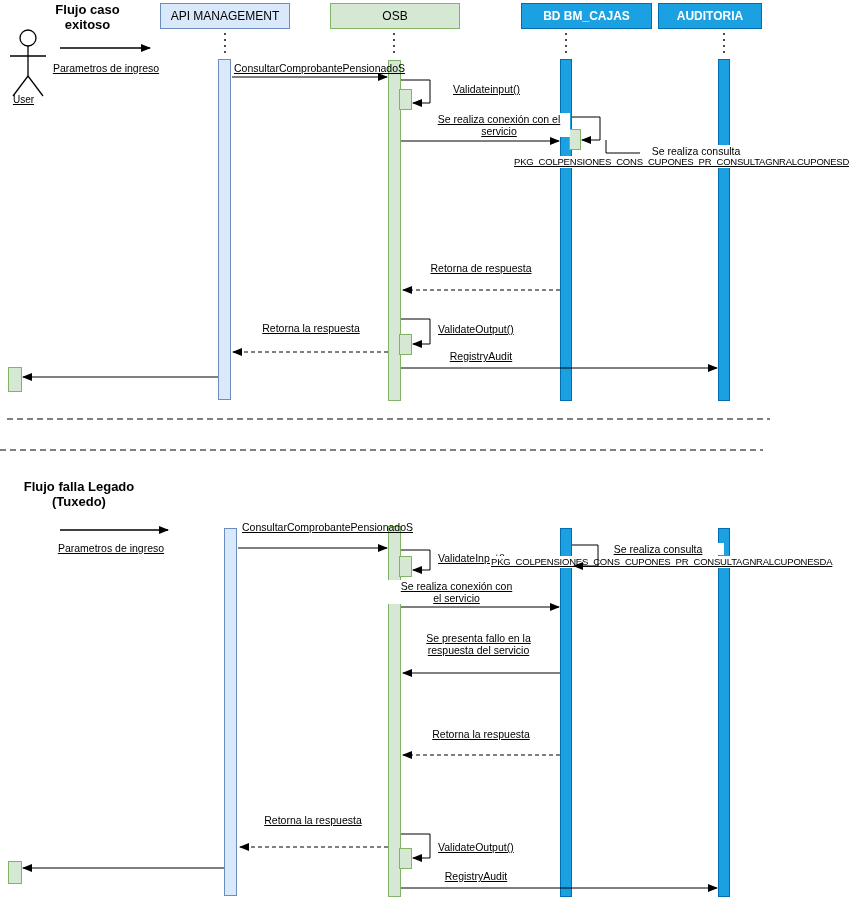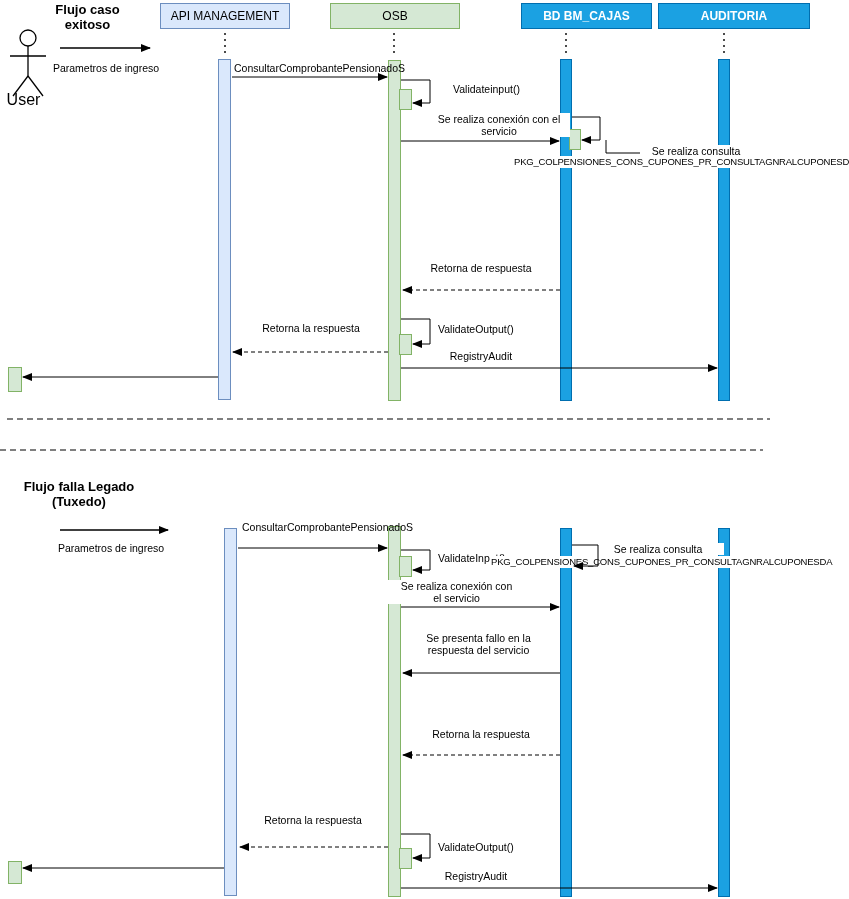--- a/index.html
+++ b/index.html
@@ -16,21 +16,21 @@
     font-size:12px; z-index:2;
   }
   .hbox.bluehead { font-weight:bold; color:#fff; }
 
   
   .bar { position:absolute; box-sizing:border-box; border:1px solid #999; z-index:2; }
 
   
   .lbl {
     position:absolute; font-size:10.5px; line-height:12px; white-space:nowrap;
-    background:#fff; z-index:4; padding:0 1px;
+    background:#fff; z-index:4; padding:0 1px;text-decoration:underline;
   }
   .lbl.center { text-align:center; }
   .lbl.nobg { background:transparent; }
   .lbl.pkg { font-size:9.5px; letter-spacing:-0.2px; }
   .title {
     position:absolute; font-size:13px; font-weight:bold; line-height:15px;
     text-align:center; z-index:4;
   }
 </style>
 </head>
@@ -40,21 +40,21 @@
 
   <div class="hbox" style="left: 160px; width: 130px; background-color: rgb(218, 232, 252); border-color: rgb(108, 142, 191);">
     <span>API MANAGEMENT</span>
   </div>
   <div class="hbox" style="left: 330px; width: 130px; background-color: rgb(213, 232, 212); border-color: rgb(130, 179, 102);">
     <span>OSB</span>
   </div>
   <div class="hbox bluehead" style="left: 500px; width: 131px; background-color: rgb(27, 161, 226); border-color: rgb(0, 110, 175); margin-left: 21px;">
     <span>BD BM_CAJAS</span>
   </div>
-  <div class="hbox bluehead" style="left: 658px; width: 152px; background-color: rgb(27, 161, 226); border-color: rgb(0, 110, 175);">
+  <div class="hbox bluehead" style="left: 658px; width: 104px; background-color: rgb(27, 161, 226); border-color: rgb(0, 110, 175);">
     <span>AUDITORIA</span>
   </div>
 
   <div class="bar" style="left: 218px; top: 59px; width: 13px; height: 341px; background-color: rgb(218, 232, 252); border-color: rgb(108, 142, 191);"></div>
   <div class="bar" style="left: 388px; top: 60px; width: 13px; height: 341px; background-color: rgb(213, 232, 212); border-color: rgb(130, 179, 102);"></div>
   <div class="bar" style="left: 560px; top: 59px; width: 12px; height: 342px; background-color: rgb(27, 161, 226); border-color: rgb(0, 110, 175);"></div>
   <div class="bar" style="left: 718px; top: 59px; width: 12px; height: 342px; background-color: rgb(27, 161, 226); border-color: rgb(0, 110, 175);"></div>
   <div class="bar" style="left: 399px; top: 89px; width: 13px; height: 21px; background-color: rgb(213, 232, 212); border-color: rgb(130, 179, 102);"></div>
   <div class="bar" style="left: 569px; top: 129px; width: 12px; height: 21px; background-color: rgb(213, 232, 212); border-color: rgb(130, 179, 102);"></div>
   <div class="bar" style="left: 399px; top: 334px; width: 13px; height: 21px; background-color: rgb(213, 232, 212); border-color: rgb(130, 179, 102);"></div>
@@ -66,21 +66,21 @@
   <div class="bar" style="left: 718px; top: 528px; width: 12px; height: 369px; background-color: rgb(27, 161, 226); border-color: rgb(0, 110, 175);"></div>
   <div class="bar" style="left: 399px; top: 556px; width: 13px; height: 21px; background-color: rgb(213, 232, 212); border-color: rgb(130, 179, 102);"></div>
   <div class="bar" style="left: 399px; top: 848px; width: 13px; height: 21px; background-color: rgb(213, 232, 212); border-color: rgb(130, 179, 102);"></div>
   <div class="bar" style="left: 8px; top: 861px; width: 14px; height: 23px; background-color: rgb(213, 232, 212); border-color: rgb(130, 179, 102);"></div>
 
   <div class="title" style="left:30px;top:2px;width:115px">
     <div>Flujo caso</div>
     <div>exitoso</div>
   </div>
   <div class="lbl center nobg" style="left:45px;top:62px;width:120px">Parametros de ingreso</div>
-  <div class="lbl center nobg" style="left:0px;top:94px;width:45px;font-size:16px">User</div>
+  <div class="lbl center nobg" style="left:0px;top:94px;width:45px;font-size:10px">User</div>
 
   <div class="lbl nobg" style="left:233px;top:62px">ConsultarComprobantePensionadoS</div>
   <div class="lbl" style="left:452px;top:83px">Validateinput()</div>
   <div class="lbl center" style="left:428px;top:113px;width:140px">
     <div>Se realiza conexión con el</div>
     <div>servicio</div>
   </div>
   <div class="lbl center" style="left:630px;top:145px;width:130px">Se realiza consulta</div>
   <div class="lbl pkg" style="left:513px;top:156px">PKG_COLPENSIONES_CONS_CUPONES_PR_CONSULTAGNRALCUPONESDA.</div>
   <div class="lbl center" style="left:420px;top:262px;width:120px">Retorna de respuesta</div>

